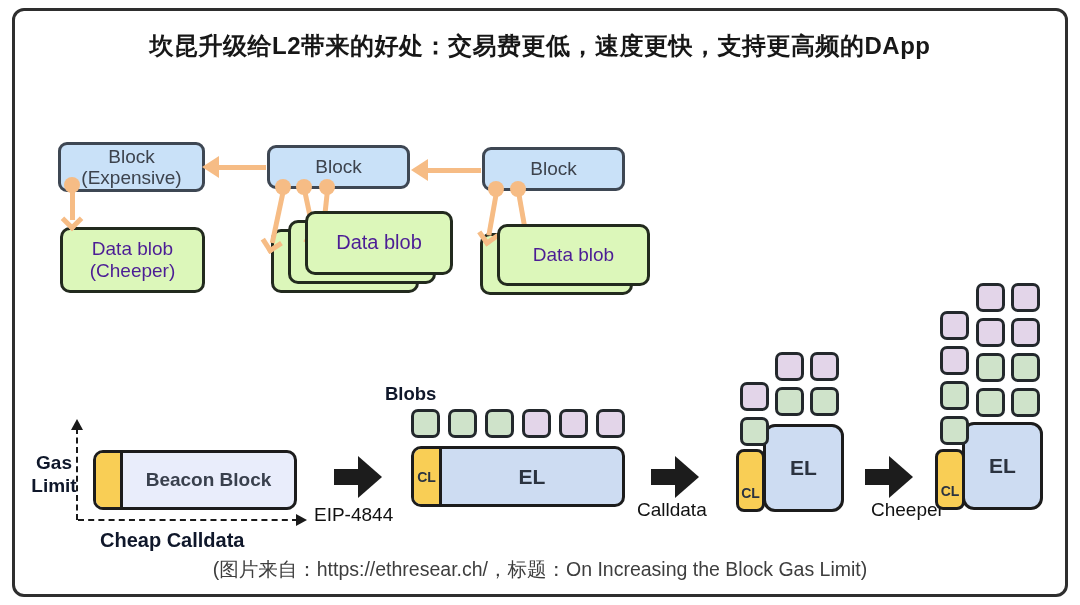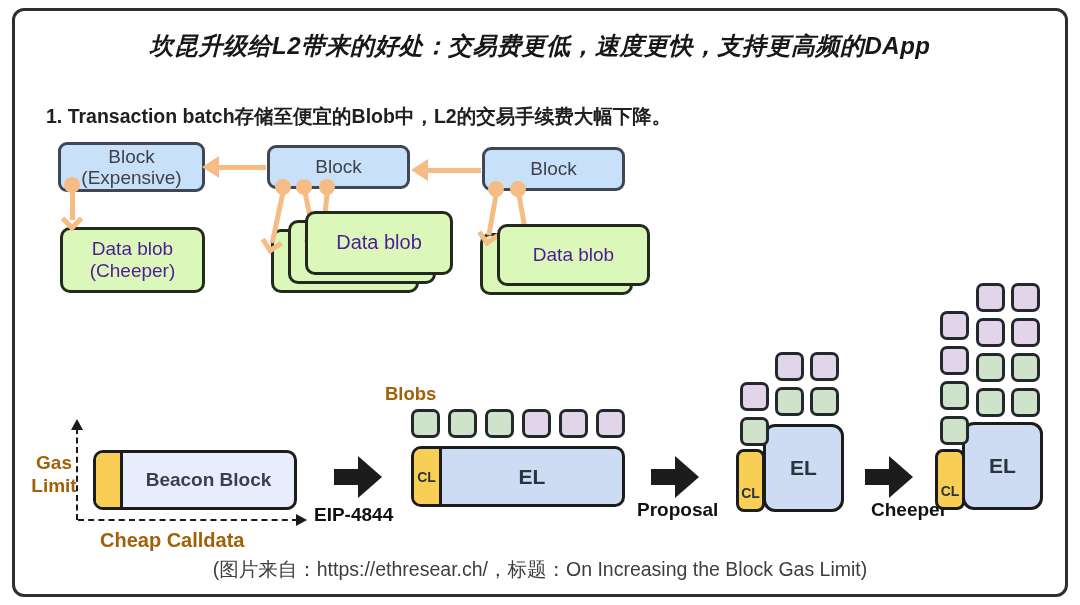--- a/index.html
+++ b/index.html
@@ -3,21 +3,21 @@
 <meta charset="utf-8">
 <style>
   * { margin:0; padding:0; box-sizing:border-box; }
   html,body { width:1080px; height:605px; background:#ffffff; }
   body { font-family:"Liberation Sans","DejaVu Sans",sans-serif; color:#1a1a1a; }
   .canvas { position:relative; width:1080px; height:605px; background:#fff; overflow:hidden; }
   .frame { position:absolute; left:12px; top:8px; width:1056px; height:589px;
            border:3.5px solid #2e2e2e; border-radius:12px; pointer-events:none; }
 
   .title { position:absolute; left:0; right:0; top:30px; text-align:center;
-           font-size:24px; font-weight:bold; color:#171717; letter-spacing:0.5px;font-style:italic; }
+           font-size:24px; font-weight:bold; color:#171717; letter-spacing:0.5px; }
   .sec-heading { position:absolute; font-size:19.5px; font-weight:bold; color:#202020; }
   #sec1-heading { left:46px; top:103px; }
   #sec2-heading { left:46px; top:312px; }
 
   
   .block { position:absolute; background:var(--block_blue); border:3.5px solid var(--block_border);
            border-radius:9px; display:flex; flex-direction:column; align-items:center;
            justify-content:center; font-size:19px; color:#3d434d; line-height:1.12; }
   .card { position:absolute; background:var(--blob_card_green); border:3.5px solid #222a1e;
           border-radius:10px; }
@@ -32,21 +32,21 @@
         border-top:11px solid transparent; border-bottom:11px solid transparent;
         border-right:17px solid var(--arrow_orange); }
 
   .oarrow-down { position:absolute; width:16px; transform-origin:50% 0; z-index:3; }
   .oarrow-down .shaft { position:absolute; top:0; bottom:8px; left:5.5px; width:5px; background:var(--arrow_orange); }
   .oarrow-down .chev  { position:absolute; bottom:0; left:0; width:16px; height:16px;
         border-left:5px solid var(--arrow_orange); border-bottom:5px solid var(--arrow_orange);
         transform:rotate(-45deg); }
 
   
-  .axis-label { position:absolute; font-weight:bold; color:#a16207; }
+  .axis-label { position:absolute; font-weight:bold; color:#0f172a; }
   #gas-label { left:26px; top:452px; width:56px; text-align:center; font-size:19px; line-height:1.2; }
   #cheap-label { left:100px; top:529px; font-size:20px; }
   #blobs-label { left:385px; top:383px; font-size:18.5px; }
 
   .dash-v { position:absolute; width:0; border-left:2.5px dashed #1a1a1a; }
   .tri-up { position:absolute; width:0; height:0; border-left:6px solid transparent;
             border-right:6px solid transparent; border-bottom:11px solid #1a1a1a; }
   .dash-h { position:absolute; height:0; border-top:2.5px dashed #1a1a1a; }
   .tri-right { position:absolute; width:0; height:0; border-top:6px solid transparent;
             border-bottom:6px solid transparent; border-left:11px solid #1a1a1a; }
@@ -59,21 +59,21 @@
   .bar .body { flex:1 1 auto; display:flex; align-items:center; justify-content:center;
          font-size:19px; font-weight:bold; color:#39404d;border-radius:6px; }
   .bar.el-bar { background:var(--el_blue); }
   .bar.el-bar .body { font-size:21px; color:#2b3340; }
 
   .step-arrow { position:absolute; width:48px; height:42px; }
   .step-arrow .sa-body { position:absolute; left:0; top:13px; width:26px; height:16px; background:var(--black_arrow); }
   .step-arrow .sa-head { position:absolute; left:24px; top:0; width:0; height:0;
         border-top:21px solid transparent; border-bottom:21px solid transparent;
         border-left:24px solid var(--black_arrow); }
-  .step-label { position:absolute; font-size:19px; font-weight:bold; color:#111; }
+  .step-label { position:absolute; font-size:19px; font-weight:normal; color:#111; }
 
   .blob { width:29px; height:29px; border:3px solid #23282c; border-radius:7px; }
   .blob.green  { background:var(--blob_green); }
   .blob.purple { background:var(--blob_purple); }
   .blob-row { position:absolute; display:flex; gap:8px; z-index:3; }
   .blob-col { position:absolute; display:flex; flex-direction:column; gap:6px; z-index:3; }
   .blob-grid { position:absolute; display:grid; grid-template-columns:repeat(2,29px); gap:6px; z-index:3; }
 
   .el-box { position:absolute; background:var(--el_blue); border:3.5px solid #1c1c1c;
             border-radius:12px; display:flex; align-items:center; justify-content:center;
@@ -86,21 +86,20 @@
              font-size:19.5px; color:#3e3e3e; }
 </style>
 </head>
 <body>
 
 <div class="canvas">
   <div class="frame"></div>
 
   <div class="title">坎昆升级给L2带来的好处：交易费更低，速度更快，支持更高频的DApp</div>
 
-  <div class="sec-heading" id="sec1-heading">1. Transaction batch存储至便宜的Blob中，L2的交易手续费大幅下降。</div>
 
   <div class="block" style="left:58px; top:142px; width:147px; height:50px;">
     <div>Block</div>
     <div>(Expensive)</div>
   </div>
   <div class="block" style="left:267px; top:145px; width:143px; height:44px;">
     <div>Block</div>
   </div>
   <div class="block" style="left:482px; top:147px; width:143px; height:44px;">
     <div>Block</div>
@@ -196,21 +195,21 @@
     </div>
   <div class="bar el-bar" style="left:411px; top:446px; width:214px; height:61px;">
     <div class="strip" style="width:28px;">CL</div>
     <div class="body">EL</div>
   </div>
 
   <div class="step-arrow" style="left:651px; top:456px;">
     <div class="sa-body"></div>
       <div class="sa-head"></div>
   </div>
-  <div class="step-label" style="left:637px; top:499px;">Proposal</div>
+  <div class="step-label" style="left:637px; top:499px;">Calldata</div>
 
   <div class="blob-grid" style="left:775px; top:352px;">
       <div class="blob purple"></div>
       <div class="blob purple"></div>
       <div class="blob green"></div>
       <div class="blob green"></div>
     </div>
   <div class="blob-col" style="left:740px; top:382px;">
       <div class="blob purple"></div>
       <div class="blob green"></div>

